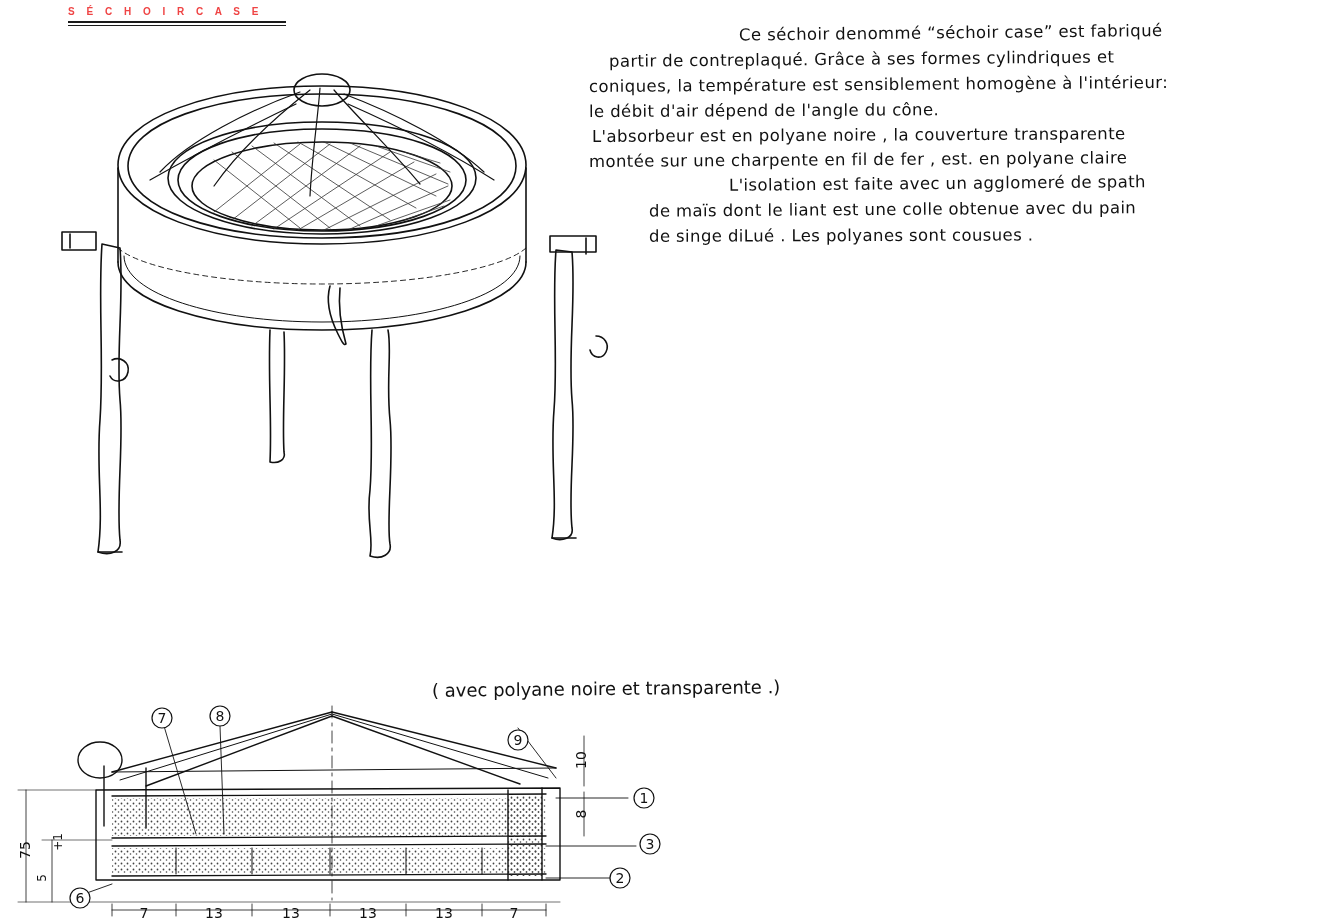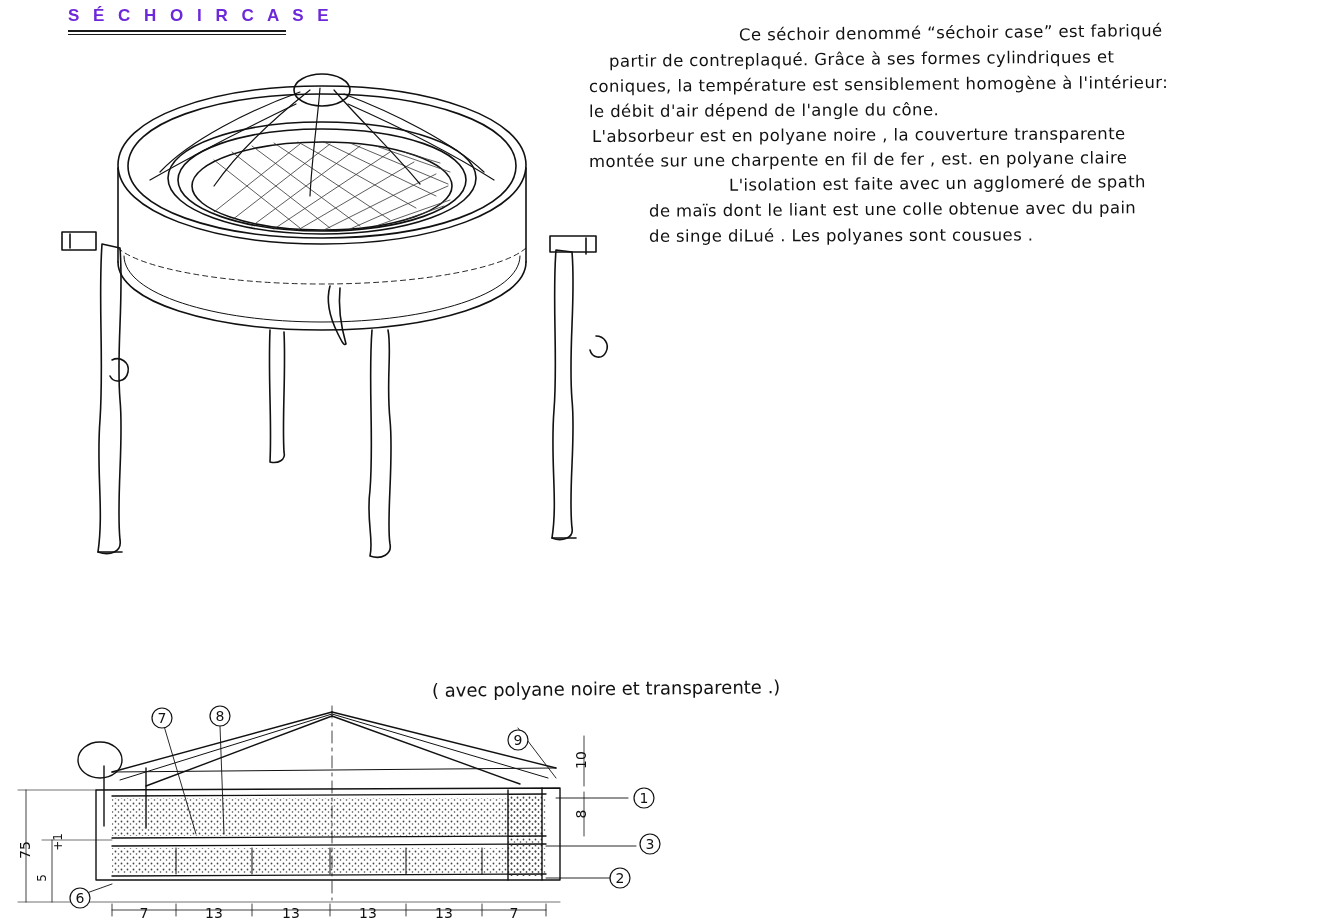--- a/index.html
+++ b/index.html
@@ -20,24 +20,24 @@
     inset: 0;
   }
   
   .title-block {
     position: absolute;
     left: 68px;
     top: 6px;
   }
   .title-text {
     font-family: "Liberation Sans", sans-serif;
-    font-size: 17px;
+    font-size: 10px;
     letter-spacing: 4.5px;
     font-weight: 600;
-    color: #6d28d9;
+    color: #ef4444;
     white-space: nowrap;
   }
   .title-rule {
     margin-top: 4px;
     width: 218px;
     height: 2px;
     background: #1a1a1a;
   }
   .title-rule.thin {
     margin-top: 2px;

